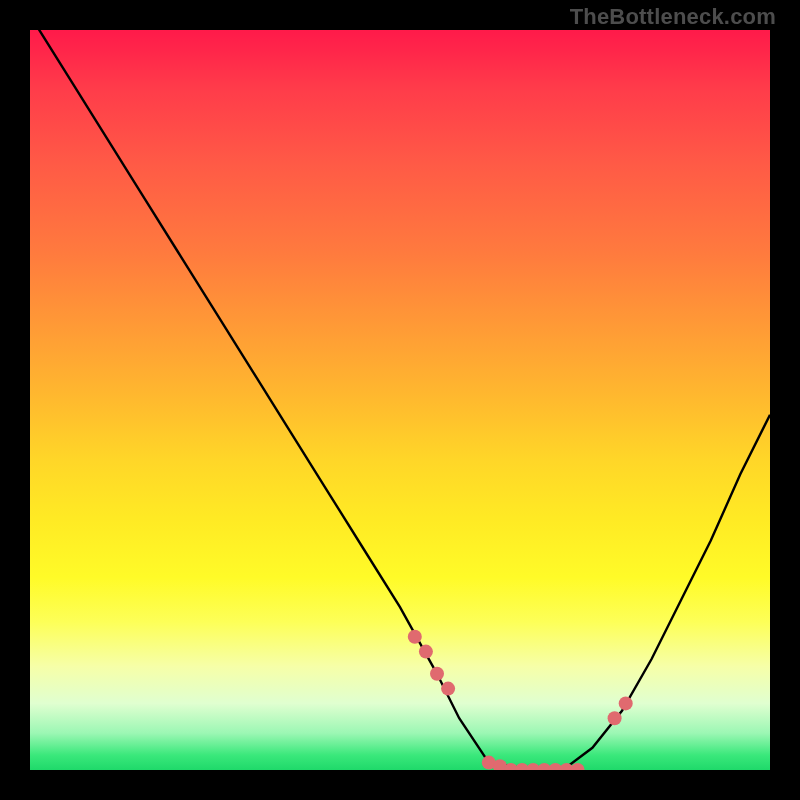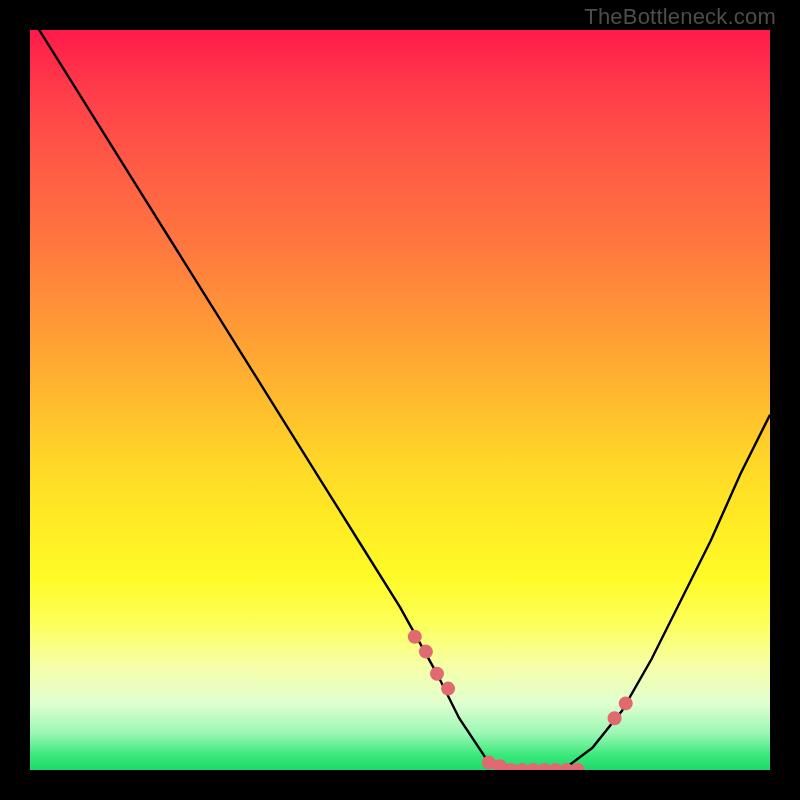--- a/index.html
+++ b/index.html
@@ -56,21 +56,21 @@
     top: 0;
     width: 740px;
     height: 740px;
   }
   .watermark {
     position: absolute;
     top: 4px;
     right: 24px;
     color: #4d4d4d;
     font-size: 22px;
-    font-weight: 400;
+    font-weight: 700;
     letter-spacing: 0.2px;
     user-select: none;
   }
 </style>
 </head>
 <body>
 
 <div class="stage">
 
   <div class="watermark">TheBottleneck.com</div>

